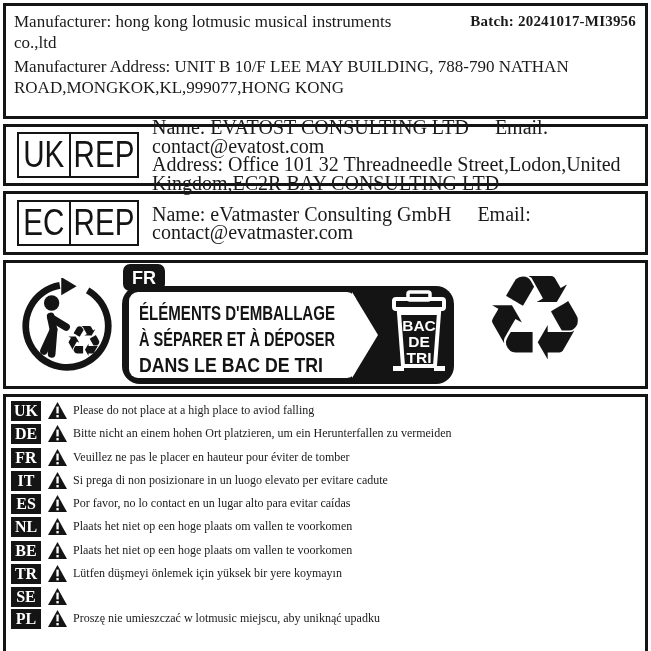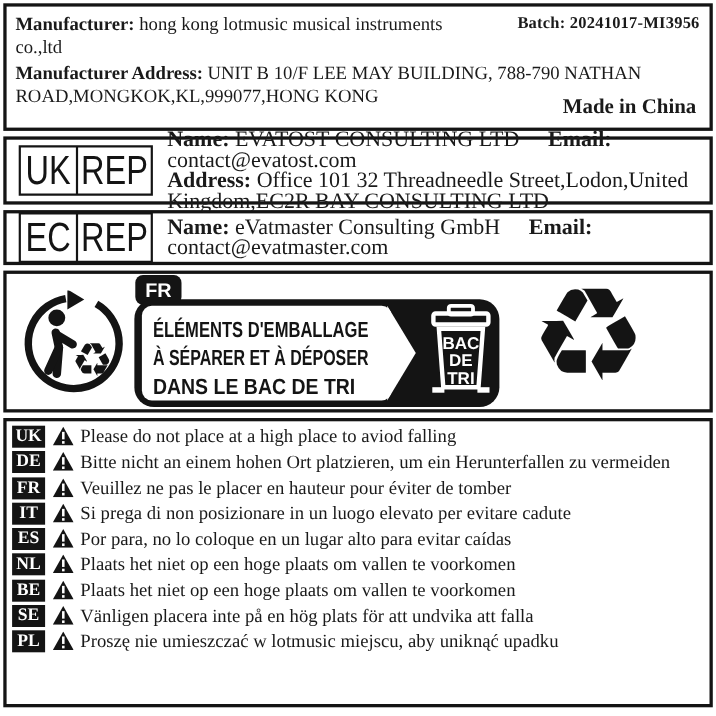--- a/index.html
+++ b/index.html
@@ -1,34 +1,34 @@
 <!DOCTYPE html>
 <html><head>
 <meta charset="utf-8">
 <style>
   html,body{margin:0;padding:0;}
   body{
     width:651px;height:651px;background:#fff;color:#1a1a1a;
     font-family:"Liberation Serif", serif;position:relative;overflow:hidden;
   }
   .box{border:3px solid #141414;margin:0 3px 5px 3px;box-sizing:border-box;background:#fff;}
-  b{font-weight:bold;}
+  b{font-weight:normal;}
 
   
   #box-header{margin-top:3px;height:116px;position:relative;padding:5px 8px;}
   #box-header p{margin:0;font-size:17px;line-height:21px;}
   .mfr-line{max-width:400px;margin-bottom:3px !important;}
   .addr-line{max-width:612px;margin:3px 0 3px 0 !important;}
   .batch{position:absolute;top:7px;right:9px;font-size:15px;font-weight:bold;letter-spacing:.2px;}
   .made-in{position:absolute;bottom:7px;right:12px;font-size:19px;font-weight:bold;}
 
   
   .rep-box{display:flex;align-items:center;padding:2px 6px 2px 0;}
   #box-ukrep{height:62px;}
-  #box-ecrep{height:50px;}
+  #box-ecrep{height:64px;}
   .rep-logo{display:flex;margin-left:11px;flex:none;}
   .rep-cell{border:2.5px solid #141414;height:42px;display:flex;align-items:center;justify-content:center;
             font-family:"Liberation Sans", sans-serif;font-size:37px;font-weight:400;color:#141414;}
   .rep-cell span{display:inline-block;transform:scaleX(.8);white-space:nowrap;}
   .rep-cell.c1{width:50px;border-right-width:1.5px;}
   .rep-cell.c2{width:66px;border-left-width:1.5px;}
   .rep-text{margin-left:13px;font-size:20px;line-height:18.5px;width:502px;}
   .rep-email{margin-left:26px;}
 
   
@@ -37,30 +37,29 @@
   .banner{margin:1px 0 0 7px;flex:none;}
   .mobius{font-family:"DejaVu Sans", sans-serif;font-size:118px;line-height:118px;color:#141414;
           margin:-4px 0 0 26px;flex:none;}
 
   
   #box-warn{height:263px;margin-bottom:0;padding:2px 3px;}
   .w-row{display:flex;align-items:flex-start;}
   .w-badge{background:#141414;color:#fff;font-weight:bold;font-size:16px;width:30px;height:20px;
            line-height:20px;text-align:center;margin:2px 7px 0 2px;flex:none;}
   .w-icon{flex:none;margin:3px 6px 0 0;line-height:0;}
-  .w-text{font-size:17px;line-height:23.3px;flex:1;}
+  .w-text{font-size:12px;line-height:23.3px;flex:1;}
 </style>
 </head>
 <body>
 
 <div class="box" id="box-header">
   <p class="mfr-line"><b>Manufacturer:</b> <span>hong kong lotmusic musical instruments co.,ltd</span></p>
   <p class="addr-line"><b>Manufacturer Address:</b> <span>UNIT B 10/F LEE MAY BUILDING, 788-790 NATHAN ROAD,MONGKOK,KL,999077,HONG KONG</span></p>
   <div class="batch"><span>Batch:</span> <span>20241017-MI3956</span></div>
-  <div class="made-in">Made in China</div>
 </div>
 
 <div class="box rep-box" id="box-ukrep">
   <div class="rep-logo">
     <div class="rep-cell c1">
         <span>UK</span>
       </div>
     <div class="rep-cell c2">
         <span>REP</span>
       </div>
@@ -164,48 +163,56 @@
           </svg></span>
         <span class="w-text">Si prega di non posizionare in un luogo elevato per evitare cadute</span>
       </div>
       <div class="w-row">
         <span class="w-badge">ES</span>
         <span class="w-icon"><svg width="19" height="17" viewBox="0 0 19 17">
             <path d="M9.5 0 L19 17 L0 17 Z" fill="#141414"></path>
             <rect x="8.4" y="4.6" width="2.3" height="6.8" fill="#fff"></rect>
             <rect x="8.4" y="13" width="2.3" height="2.4" fill="#fff"></rect>
           </svg></span>
-        <span class="w-text">Por para, no lo coloque en un lugar alto para evitar caídas</span>
+        <span class="w-text">Por favor, no lo contact en un lugar alto para evitar caídas</span>
       </div>
       <div class="w-row">
         <span class="w-badge">NL</span>
         <span class="w-icon"><svg width="19" height="17" viewBox="0 0 19 17">
             <path d="M9.5 0 L19 17 L0 17 Z" fill="#141414"></path>
             <rect x="8.4" y="4.6" width="2.3" height="6.8" fill="#fff"></rect>
             <rect x="8.4" y="13" width="2.3" height="2.4" fill="#fff"></rect>
           </svg></span>
         <span class="w-text">Plaats het niet op een hoge plaats om vallen te voorkomen</span>
       </div>
       <div class="w-row">
         <span class="w-badge">BE</span>
         <span class="w-icon"><svg width="19" height="17" viewBox="0 0 19 17">
             <path d="M9.5 0 L19 17 L0 17 Z" fill="#141414"></path>
             <rect x="8.4" y="4.6" width="2.3" height="6.8" fill="#fff"></rect>
             <rect x="8.4" y="13" width="2.3" height="2.4" fill="#fff"></rect>
           </svg></span>
         <span class="w-text">Plaats het niet op een hoge plaats om vallen te voorkomen</span>
       </div>
       <div class="w-row">
+        <span class="w-badge">TR</span>
+        <span class="w-icon"><svg width="19" height="17" viewBox="0 0 19 17">
+            <path d="M9.5 0 L19 17 L0 17 Z" fill="#141414"></path>
+            <rect x="8.4" y="4.6" width="2.3" height="6.8" fill="#fff"></rect>
+            <rect x="8.4" y="13" width="2.3" height="2.4" fill="#fff"></rect>
+          </svg></span>
+        <span class="w-text">Lütfen düşmeyi önlemek için yüksek bir yere koymayın</span>
+      </div>
+      <div class="w-row">
         <span class="w-badge">SE</span>
         <span class="w-icon"><svg width="19" height="17" viewBox="0 0 19 17">
             <path d="M9.5 0 L19 17 L0 17 Z" fill="#141414"></path>
             <rect x="8.4" y="4.6" width="2.3" height="6.8" fill="#fff"></rect>
             <rect x="8.4" y="13" width="2.3" height="2.4" fill="#fff"></rect>
           </svg></span>
-        <span class="w-text">Vänligen placera inte på en hög plats för att undvika att falla</span>
       </div>
       <div class="w-row">
         <span class="w-badge">PL</span>
         <span class="w-icon"><svg width="19" height="17" viewBox="0 0 19 17">
             <path d="M9.5 0 L19 17 L0 17 Z" fill="#141414"></path>
             <rect x="8.4" y="4.6" width="2.3" height="6.8" fill="#fff"></rect>
             <rect x="8.4" y="13" width="2.3" height="2.4" fill="#fff"></rect>
           </svg></span>
         <span class="w-text">Proszę nie umieszczać w lotmusic miejscu, aby uniknąć upadku</span>
       </div>

